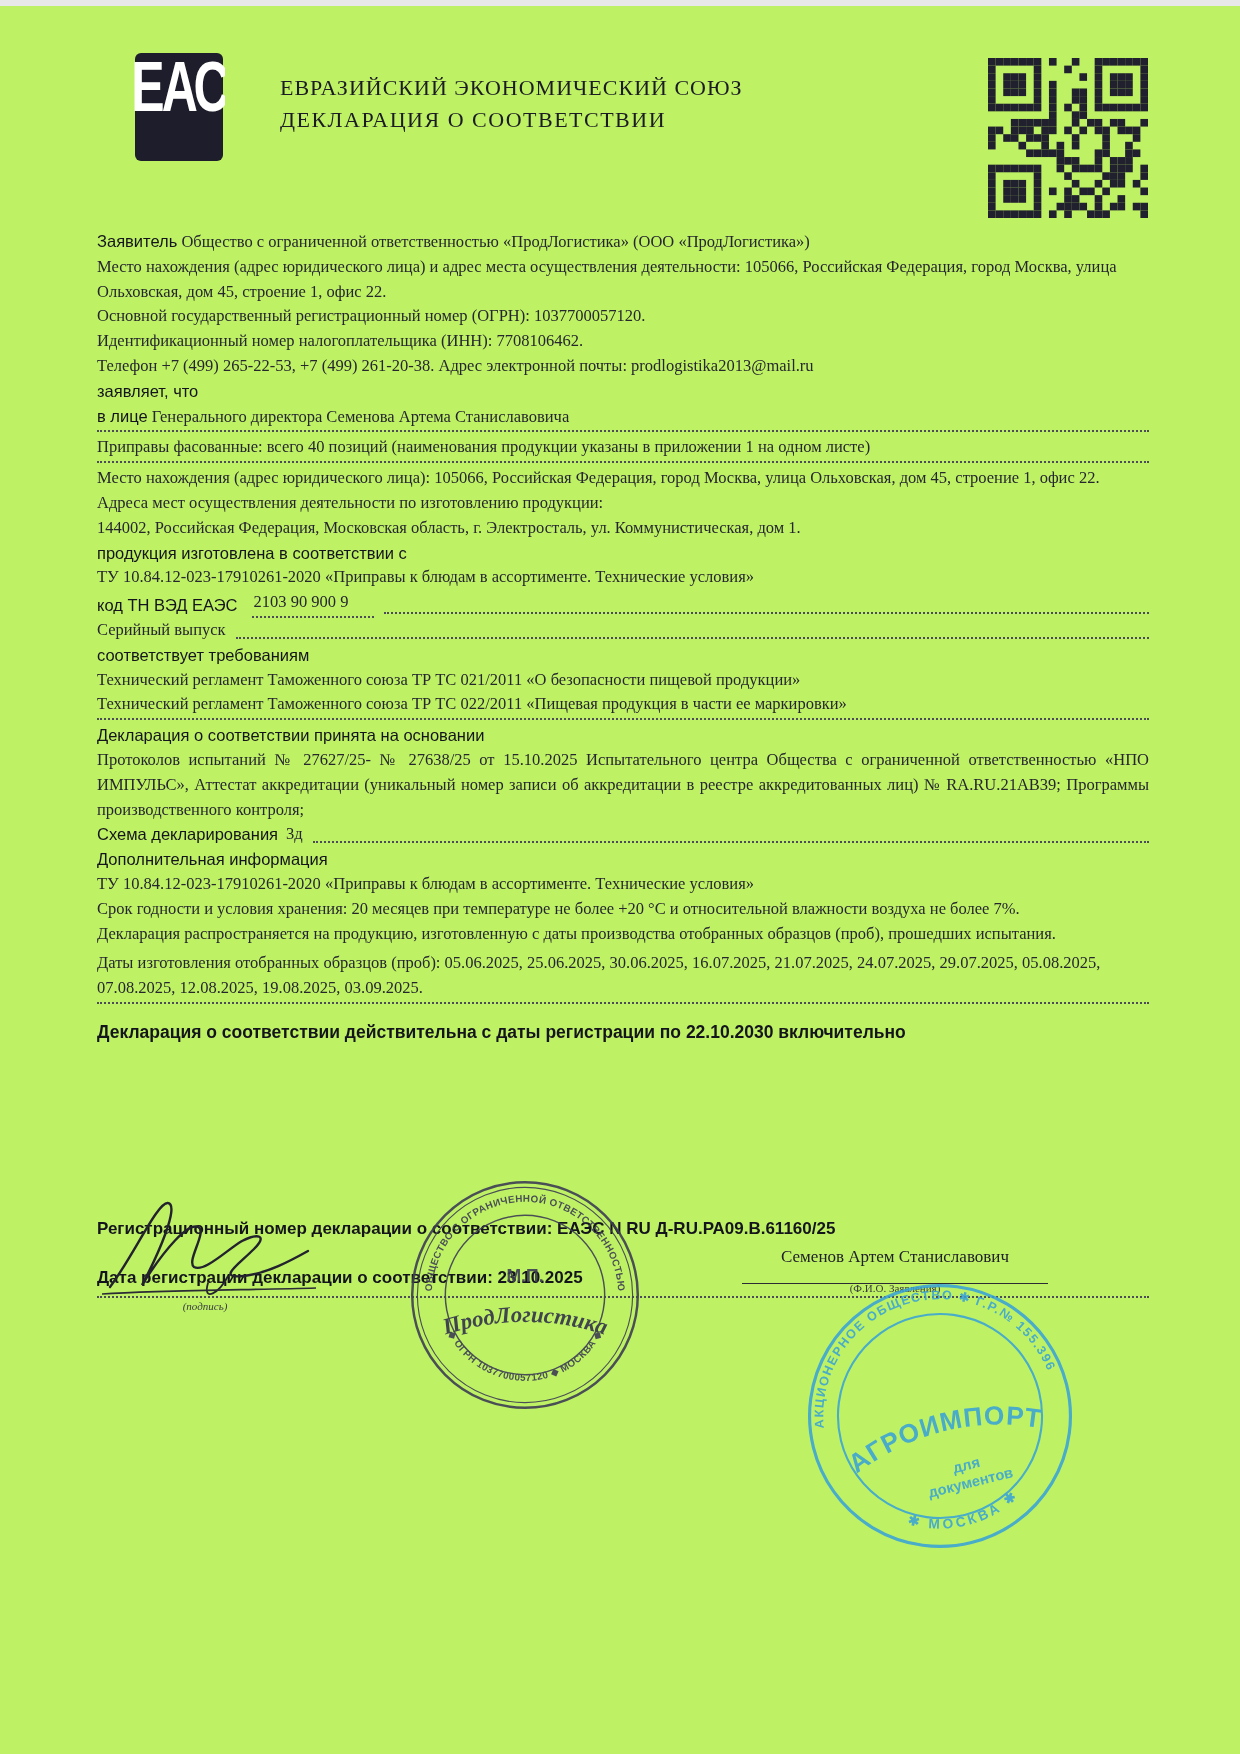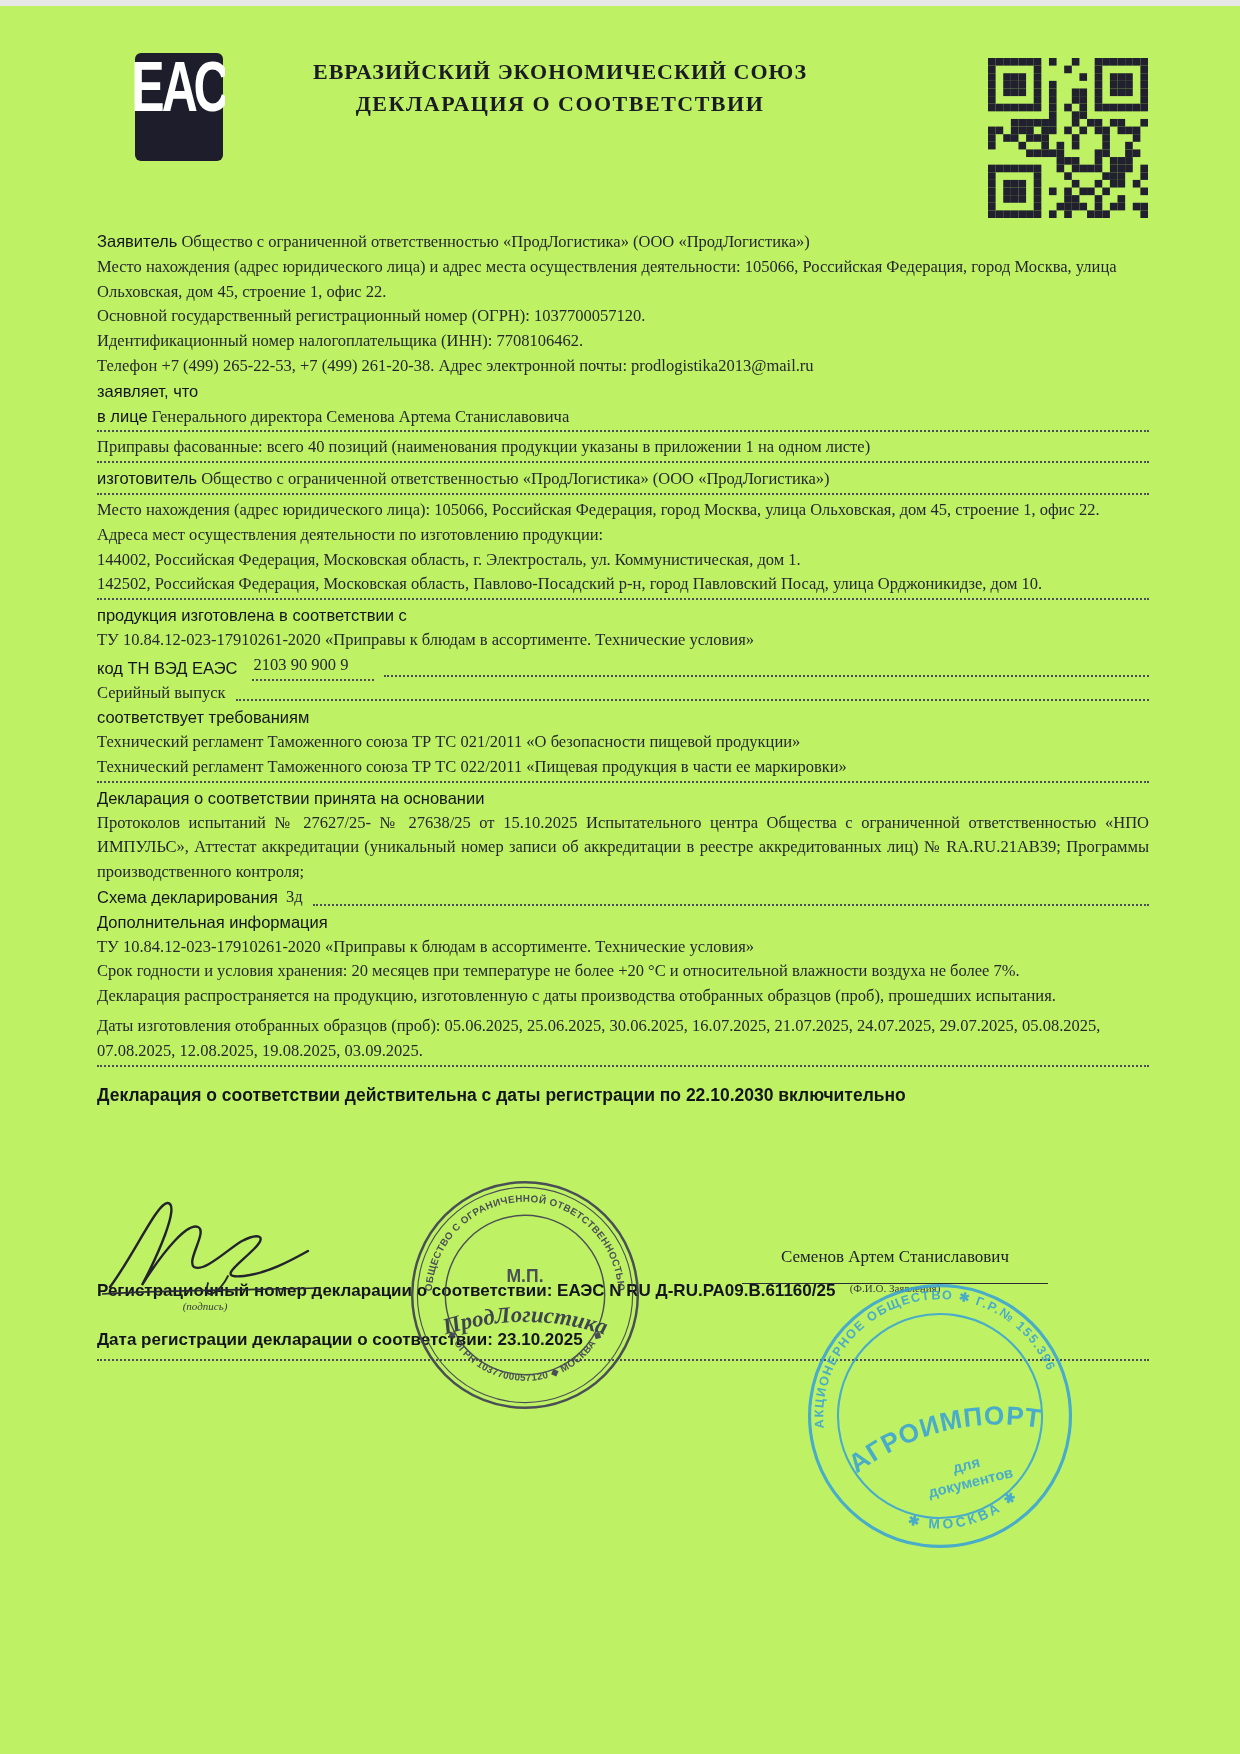--- a/index.html
+++ b/index.html
@@ -4,22 +4,22 @@
 <style>
   html,body { margin:0; padding:0; background:#e8e8e8; }
   .page {
     position:relative; width:1240px; height:1754px; margin:6px auto;
     background:#bef264; overflow:hidden;
     font-family:"Liberation Serif", serif; color:#26262f;
   }
   
   .eac-logo { position:absolute; left:133px; top:45px; width:92px; height:112px; }
   .doc-title {
-    position:absolute; left:280px; top:50px; width:560px; text-align:center;
-    font-family:"Liberation Serif", serif; font-weight:700; color:#1b1b24;
+    position:absolute; left:280px; top:66px; width:560px; 
+    font-family:"Liberation Serif", serif; font-weight:400; color:#1b1b24;
   }
   .doc-title .t1 { font-size:22px; letter-spacing:1px; line-height:32px; }
   .doc-title .t2 { font-size:22px; letter-spacing:1.5px; line-height:32px; }
   .qr { position:absolute; left:988px; top:52px; width:160px; height:160px; }
   
   .content {
     position:absolute; left:97px; top:223px; width:1052px;
     font-size:16.5px; line-height:24.8px;
   }
   .b { font-family:"Liberation Sans", sans-serif; font-weight:400; color:#14141c; }
@@ -286,25 +286,23 @@
 
     <div class="line"><span class="b">Заявитель</span> <span>Общество с ограниченной ответственностью «ПродЛогистика» (ООО «ПродЛогистика»)</span></div>
     <div class="line">Место нахождения (адрес юридического лица) и адрес места осуществления деятельности: 105066, Российская Федерация, город Москва, улица Ольховская, дом 45, строение 1, офис 22.</div>
     <div class="line">Основной государственный регистрационный номер (ОГРН): 1037700057120.</div>
     <div class="line">Идентификационный номер налогоплательщика (ИНН): 7708106462.</div>
     <div class="line">Телефон +7 (499) 265-22-53, +7 (499) 261-20-38. Адрес электронной почты: prodlogistika2013@mail.ru</div>
     <div class="line b">заявляет, что</div>
 
     <div class="line rule"><span class="b">в лице</span> <span>Генерального директора Семенова Артема Станиславовича</span></div>
     <div class="line rule">Приправы фасованные: всего 40 позиций (наименования продукции указаны в приложении 1 на одном листе)</div>
-    <div class="line rule"><span class="b">изготовитель</span> <span>Общество с ограниченной ответственностью «ПродЛогистика» (ООО «ПродЛогистика»)</span></div>
     <div class="line">Место нахождения (адрес юридического лица): 105066, Российская Федерация, город Москва, улица Ольховская, дом 45, строение 1, офис 22.</div>
     <div class="line">Адреса мест осуществления деятельности по изготовлению продукции:</div>
     <div class="line">144002, Российская Федерация, Московская область, г. Электросталь, ул. Коммунистическая, дом 1.</div>
-    <div class="line rule">142502, Российская Федерация, Московская область, Павлово-Посадский р-н, город Павловский Посад, улица Орджоникидзе, дом 10.</div>
 
     <div class="line b">продукция изготовлена в соответствии с</div>
     <div class="line">ТУ 10.84.12-023-17910261-2020 «Приправы к блюдам в ассортименте. Технические условия»</div>
     <div class="line flexline">
       <span class="b">код ТН ВЭД ЕАЭС</span>
         <span class="val">2103 90 900 9</span>
         <span class="fill"></span>
     </div>
     <div class="line flexline">
       <span>Серийный выпуск</span>

